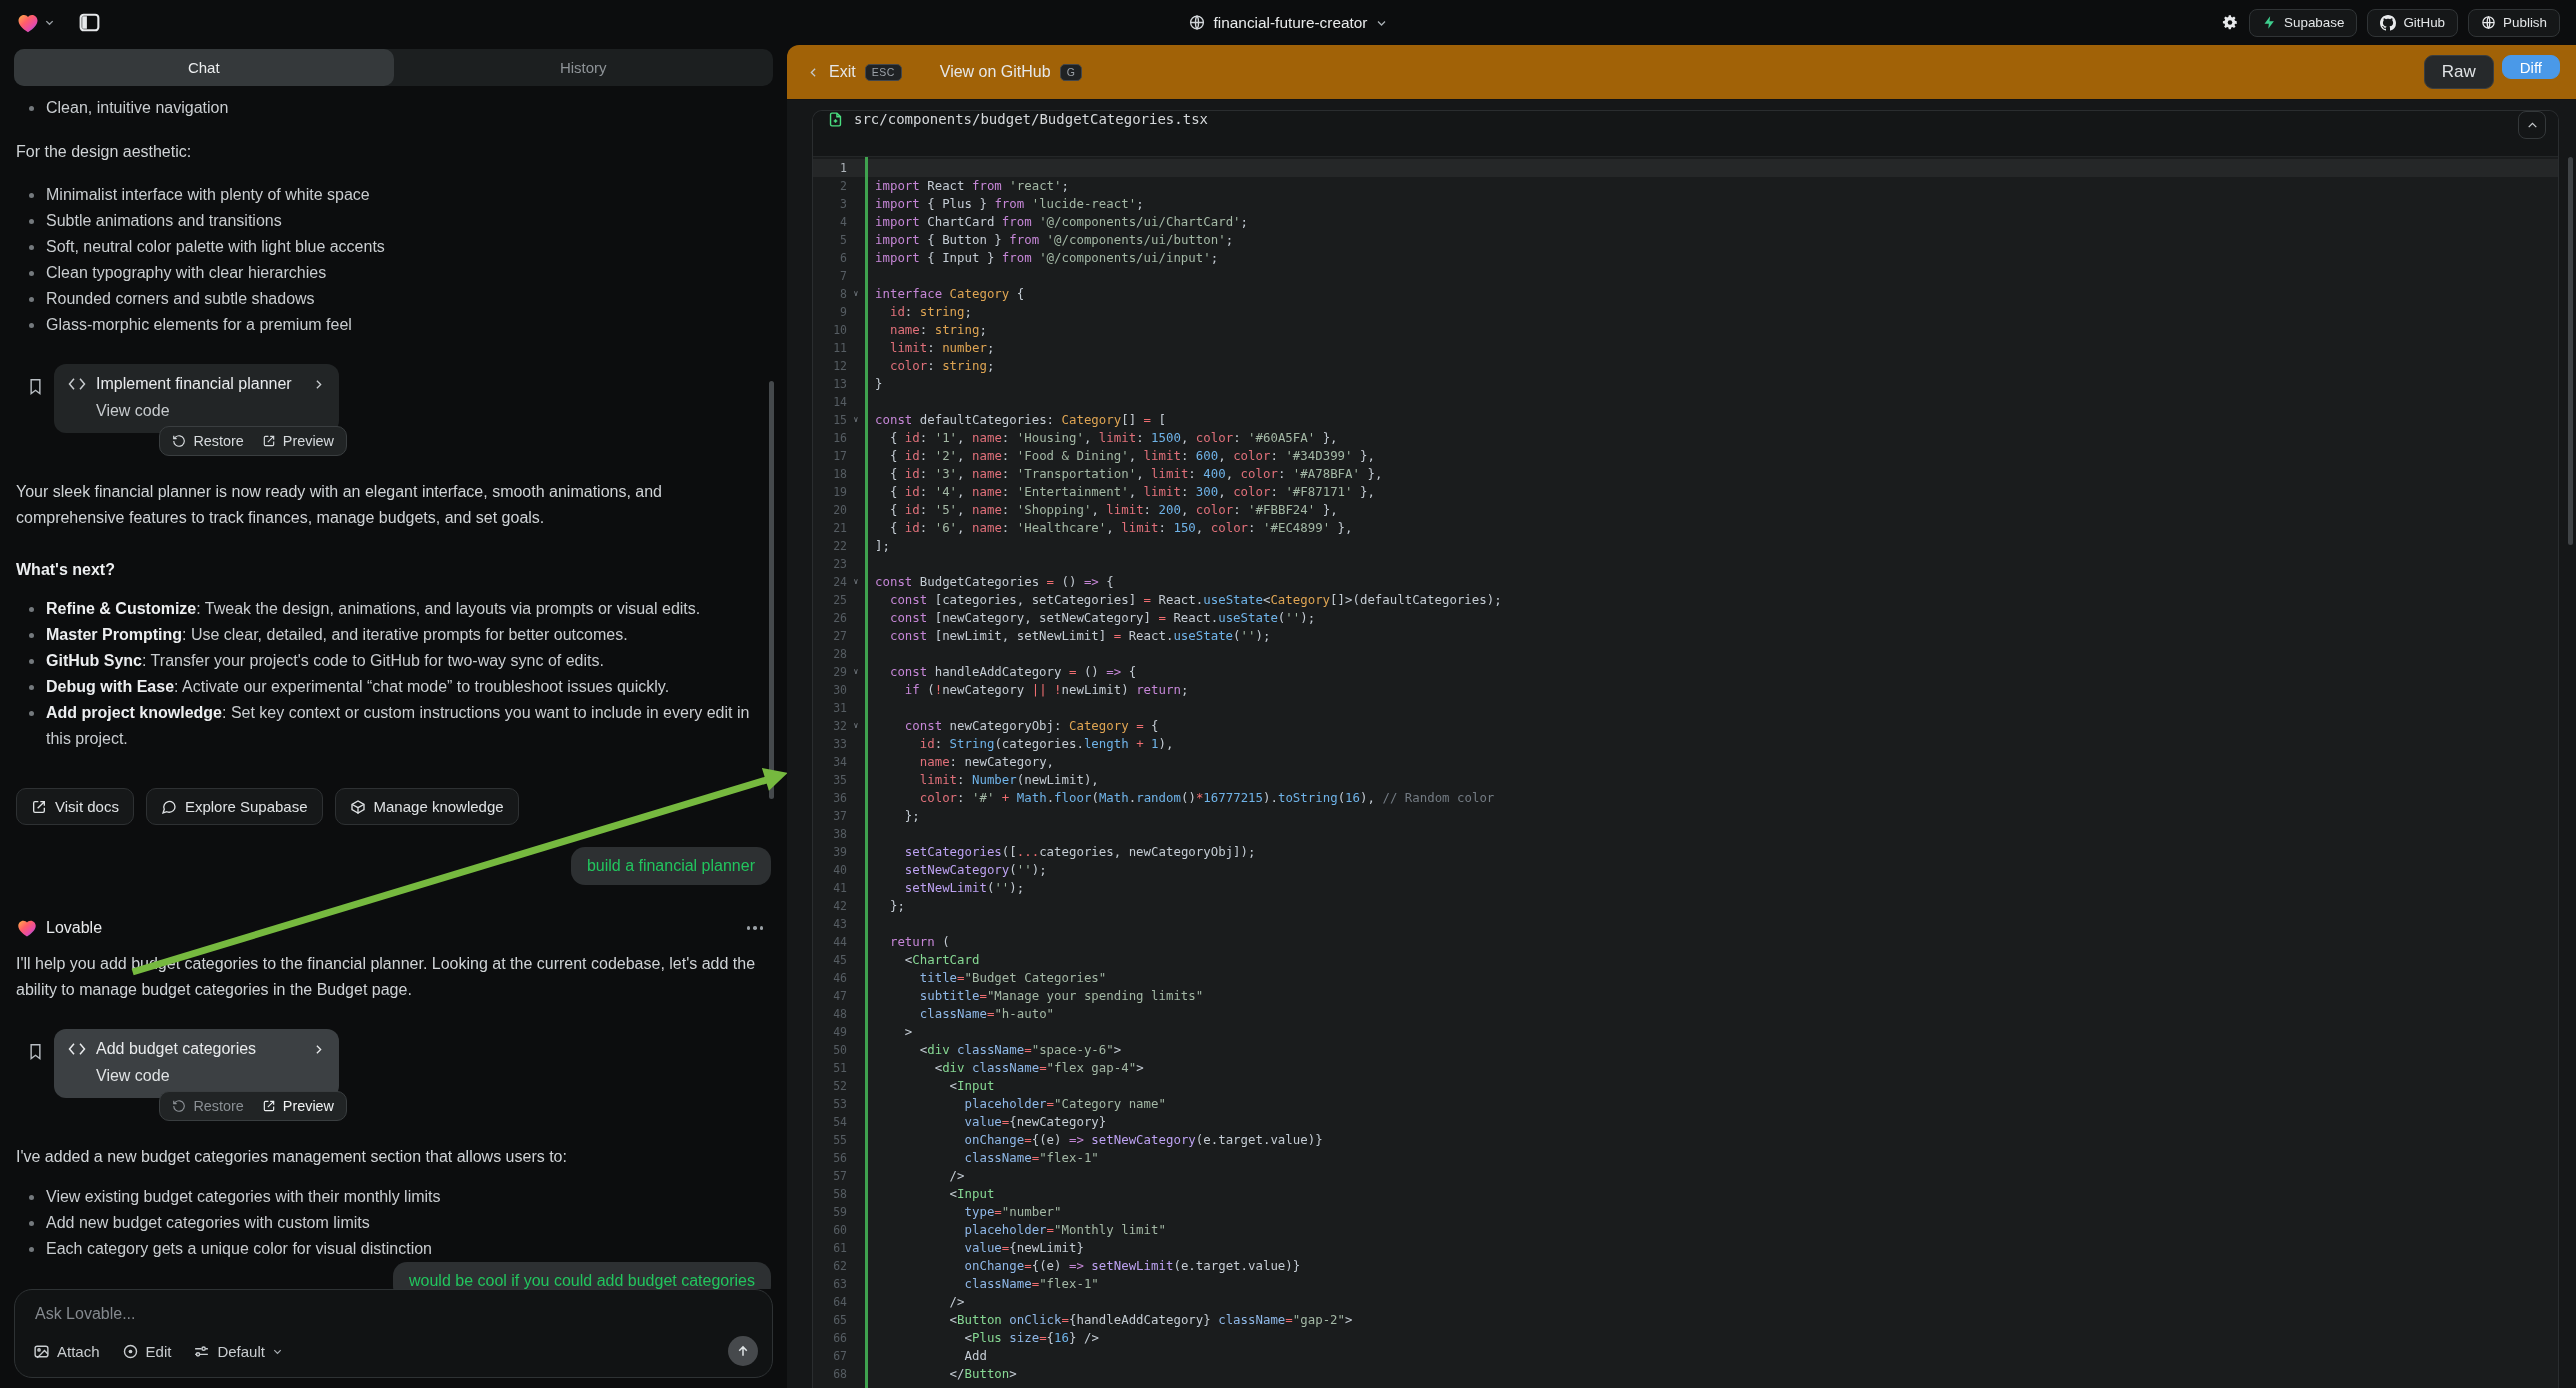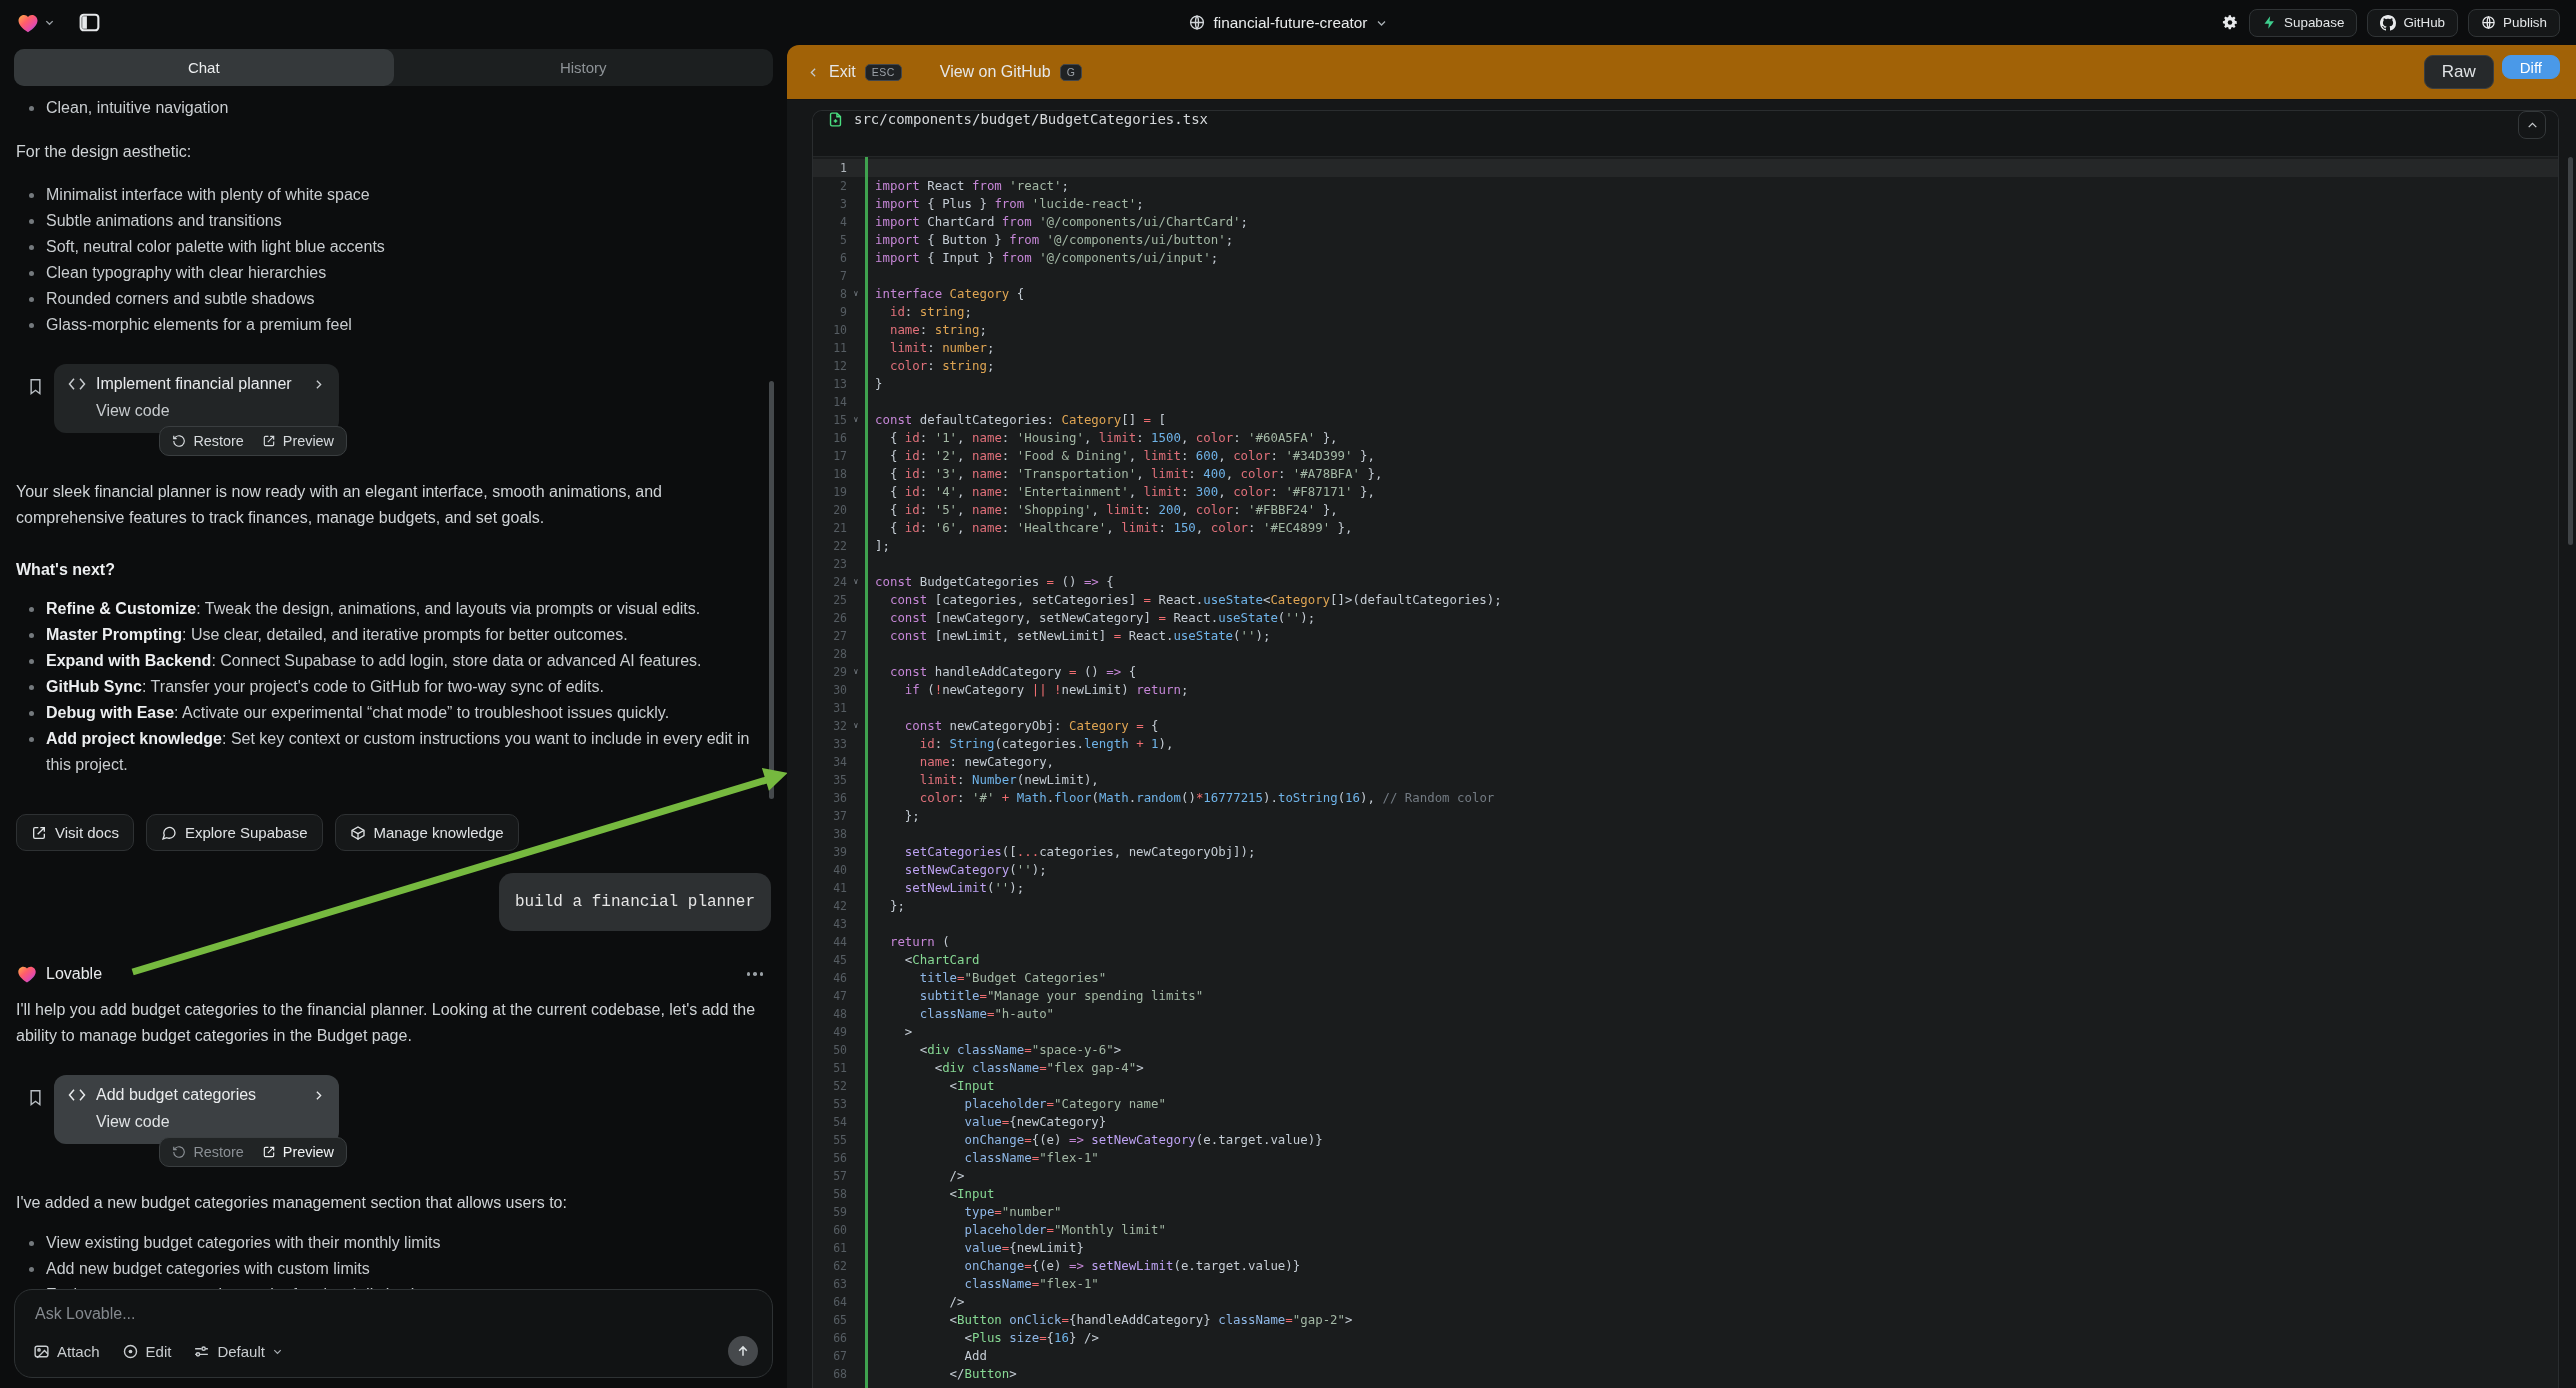--- a/index.html
+++ b/index.html
@@ -51,21 +51,21 @@
   .pill { position: absolute; right: -8px; bottom: -23px; display: flex; align-items: center; gap: 18px; background: #212425; border: 1px solid #3a3e40; border-radius: 10px; padding: 6px 12px; font-size: 14.4px; color: #d6dadd; }
   .pill .pill-btn { display: flex; align-items: center; gap: 7px; cursor: pointer; }
   .pill .dim { color: #8a8f94; }
   .bmark { margin-top: 12px; flex-shrink: 0; }
 
   
   .actions { display: flex; gap: 12px; margin: 36px 16px 0; }
   .act-btn { display: flex; align-items: center; gap: 8px; height: 37px; padding: 0 14px; border-radius: 10px; background: #161819; border: 1px solid #2e3133; color: #dfe2e4; font-size: 15px; cursor: pointer; }
 
   
-  .bubble { background: #2d3032; border-radius: 14px; padding: 20px 16px; font-size: 16px; color: #e5e5e5; align-self: flex-end; font-family: Liberation Mono, monospace; }
+  .bubble { background: #2d3032; border-radius: 14px; padding: 10px 16px; font-size: 16px; color: #22c55e; align-self: flex-end; }
   .bubble1 { margin: 22px 16px 0 auto; }
   .bubble2 { margin: auto 16px 15px auto; }
 
   
   .lov-head { display: flex; align-items: center; gap: 8px; margin: 32px 24px 0 16px; }
   .lov-name { font-size: 16px; color: #e9ebed; }
   .menu-dots { margin-left: auto; display: flex; gap: 3px; cursor: pointer; }
   .menu-dots i { width: 3.5px; height: 3.5px; border-radius: 50%; background: #9aa0a5; }
 
   
@@ -244,21 +244,20 @@
         </div>
       </div>
 
       <div class="para" style="margin-top:46px">Your sleek financial planner is now ready with an elegant interface, smooth animations, and comprehensive features to track finances, manage budgets, and set goals.</div>
 
       <div class="h-bold" style="margin-top:26px">What's next?</div>
 
       <ul class="blist" id="next-items" style="margin-top:13px">
           <li><b>Refine &amp; Customize</b>: Tweak the design, animations, and layouts via prompts or visual edits.</li>
           <li><b>Master Prompting</b>: Use clear, detailed, and iterative prompts for better outcomes.</li>
-          <li><b>Expand with Backend</b>: Connect Supabase to add login, store data or advanced AI features.</li>
           <li><b>GitHub Sync</b>: Transfer your project's code to GitHub for two-way sync of edits.</li>
           <li><b>Debug with Ease</b>: Activate our experimental “chat mode” to troubleshoot issues quickly.</li>
           <li><b>Add project knowledge</b>: Set key context or custom instructions you want to include in every edit in this project.</li>
         </ul>
 
       <div class="actions">
         <button class="act-btn">
           <svg width="16" height="16" viewBox="0 0 24 24" fill="none" stroke="#dfe2e4" stroke-width="2">
               <path d="M20 13v5a2 2 0 0 1-2 2H6a2 2 0 0 1-2-2V6a2 2 0 0 1 2-2h5"></path>
               <path d="M14 4h6v6M20 4L10 14"></path>

